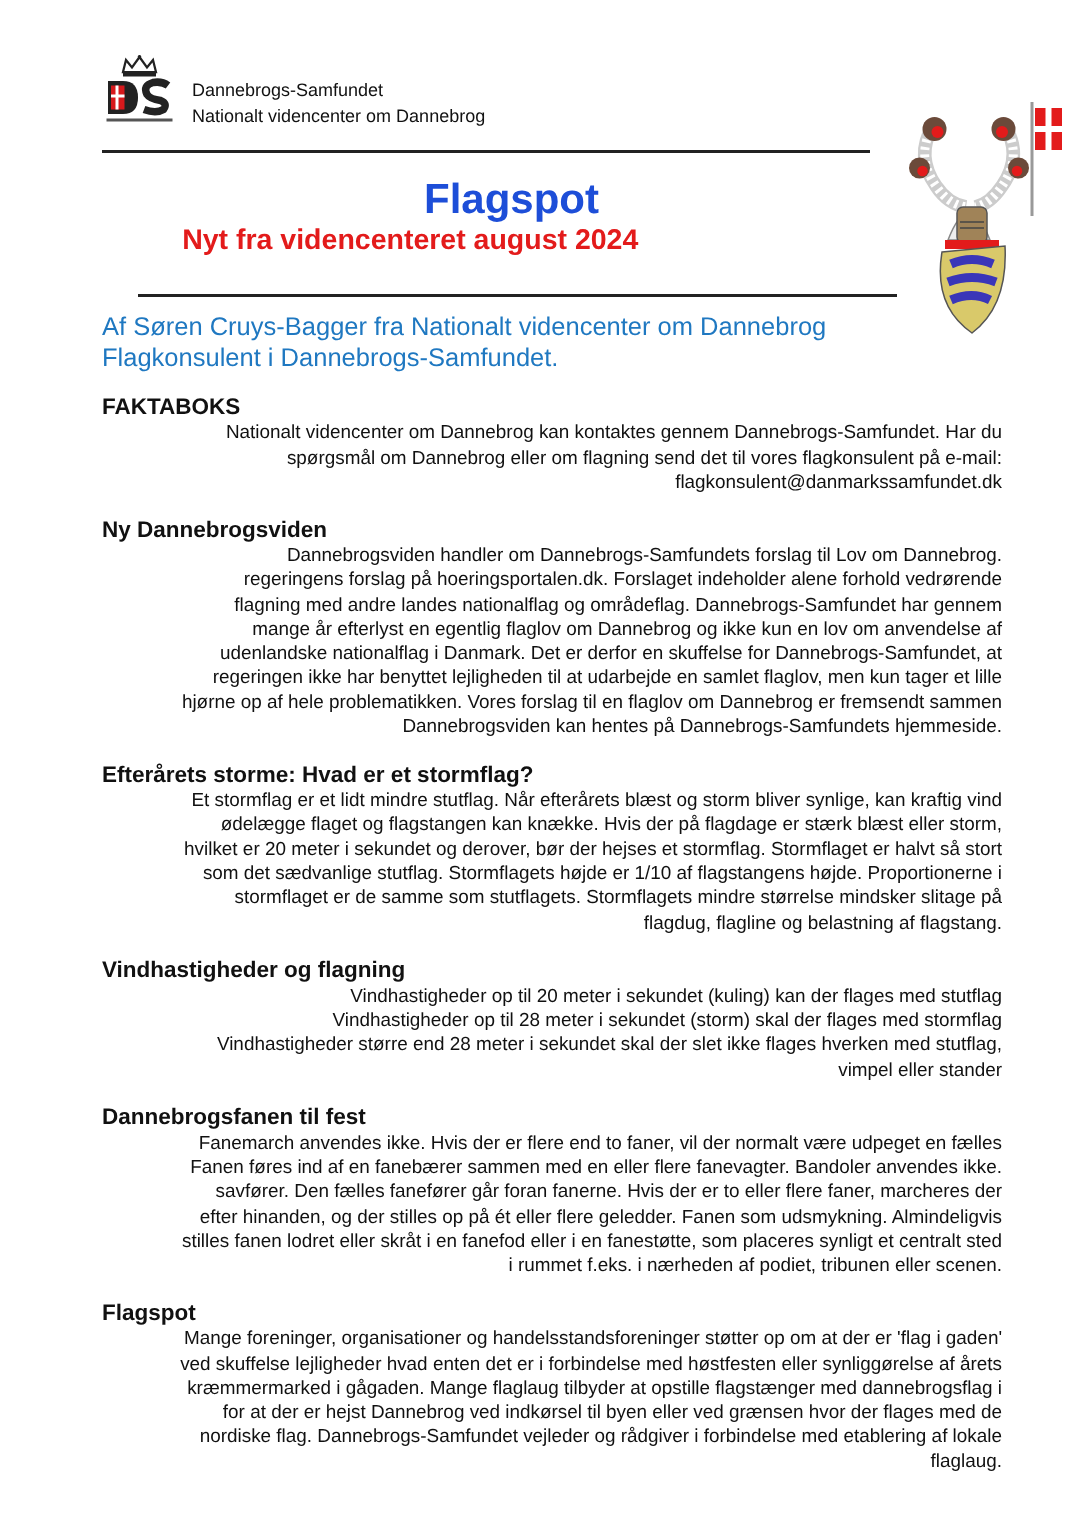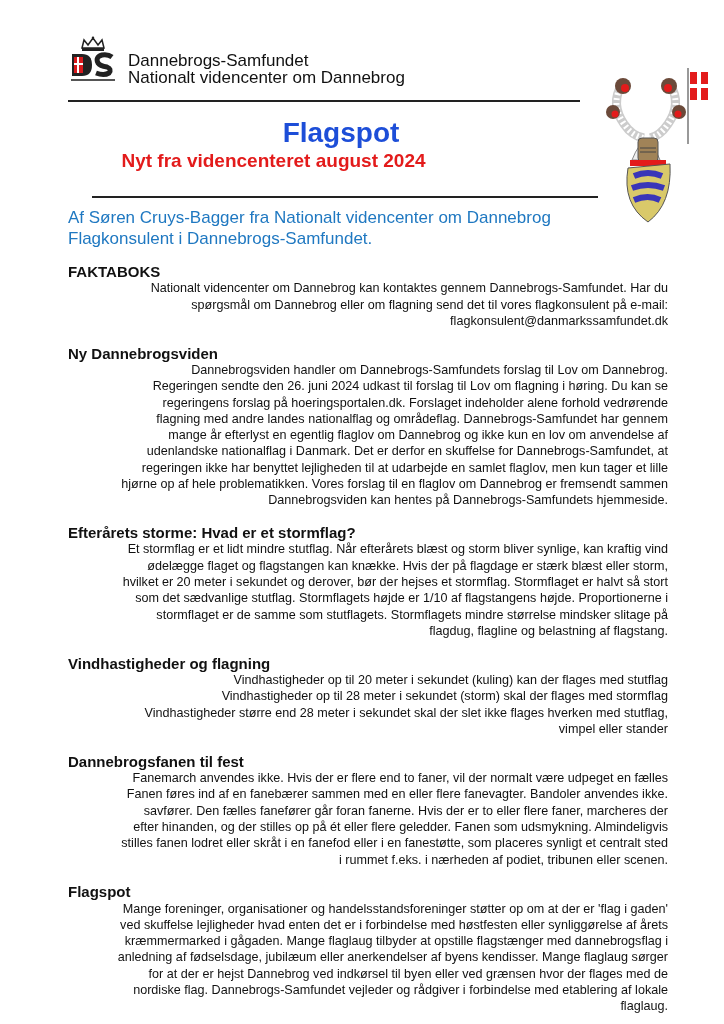--- a/index.html
+++ b/index.html
@@ -1,20 +1,20 @@
 <!DOCTYPE html>
 <html><head>
 <meta charset="utf-8">
 <style>
   * { margin: 0; padding: 0; box-sizing: border-box; }
   html, body { width: 724px; height: 1024px; background: #ffffff; overflow: hidden; }
   body { font-family: "Liberation Sans", sans-serif; color: #111; position: relative; }
 
   .logo { position: absolute; left: 68px; top: 36px; width: 50px; height: 48px; }
-  .org { position: absolute; left: 128px; top: 52px; font-size: 17px; line-height: 17px; color: #111; }
+  .org { position: absolute; left: 128px; top: 52px; font-size: 12px; line-height: 17px; color: #111; }
   .org div { white-space: nowrap; }
 
   .rule-top { position: absolute; left: 68px; top: 100px; width: 512px; height: 2px; background: #222; }
   .rule-mid { position: absolute; left: 92px; top: 196px; width: 506px; height: 2px; background: #222; }
 
   .crest { position: absolute; left: 600px; top: 64px; width: 110px; height: 170px; }
 
   .title { position: absolute; left: 0; width: 724px; top: 117px; text-align: center; padding-right: 42px;
            font-size: 28px; font-weight: bold; color: #1d4ed8; }
   .subtitle { position: absolute; left: 0; width: 589px; top: 150px; text-align: center; padding-right: 42px;
@@ -104,21 +104,20 @@
   <div class="section">
     <h3>FAKTABOKS</h3>
     <p>Nationalt videncenter om Dannebrog kan kontaktes gennem Dannebrogs-Samfundet. Har du</p>
     <p>spørgsmål om Dannebrog eller om flagning send det til vores flagkonsulent på e-mail:</p>
     <p>flagkonsulent@danmarkssamfundet.dk</p>
   </div>
 
   <div class="section">
     <h3>Ny Dannebrogsviden</h3>
     <p>Dannebrogsviden handler om Dannebrogs-Samfundets forslag til Lov om Dannebrog.</p>
-    <p>Regeringen sendte den 26. juni 2024 udkast til forslag til Lov om flagning i høring. Du kan se</p>
     <p>regeringens forslag på hoeringsportalen.dk. Forslaget indeholder alene forhold vedrørende</p>
     <p>flagning med andre landes nationalflag og områdeflag. Dannebrogs-Samfundet har gennem</p>
     <p>mange år efterlyst en egentlig flaglov om Dannebrog og ikke kun en lov om anvendelse af</p>
     <p>udenlandske nationalflag i Danmark. Det er derfor en skuffelse for Dannebrogs-Samfundet, at</p>
     <p>regeringen ikke har benyttet lejligheden til at udarbejde en samlet flaglov, men kun tager et lille</p>
     <p>hjørne op af hele problematikken. Vores forslag til en flaglov om Dannebrog er fremsendt sammen</p>
     <p>Dannebrogsviden kan hentes på Dannebrogs-Samfundets hjemmeside.</p>
   </div>
 
   <div class="section">
@@ -147,18 +146,17 @@
     <p>efter hinanden, og der stilles op på ét eller flere geledder. Fanen som udsmykning. Almindeligvis</p>
     <p>stilles fanen lodret eller skråt i en fanefod eller i en fanestøtte, som placeres synligt et centralt sted</p>
     <p>i rummet f.eks. i nærheden af podiet, tribunen eller scenen.</p>
   </div>
 
   <div class="section">
     <h3>Flagspot</h3>
     <p>Mange foreninger, organisationer og handelsstandsforeninger støtter op om at der er 'flag i gaden'</p>
     <p>ved skuffelse lejligheder hvad enten det er i forbindelse med høstfesten eller synliggørelse af årets</p>
     <p>kræmmermarked i gågaden. Mange flaglaug tilbyder at opstille flagstænger med dannebrogsflag i</p>
-    <p>anledning af fødselsdage, jubilæum eller anerkendelser af byens kendisser. Mange flaglaug sørger</p>
     <p>for at der er hejst Dannebrog ved indkørsel til byen eller ved grænsen hvor der flages med de</p>
     <p>nordiske flag. Dannebrogs-Samfundet vejleder og rådgiver i forbindelse med etablering af lokale</p>
     <p>flaglaug.</p>
   </div>
 </div>
 
 </body></html>

